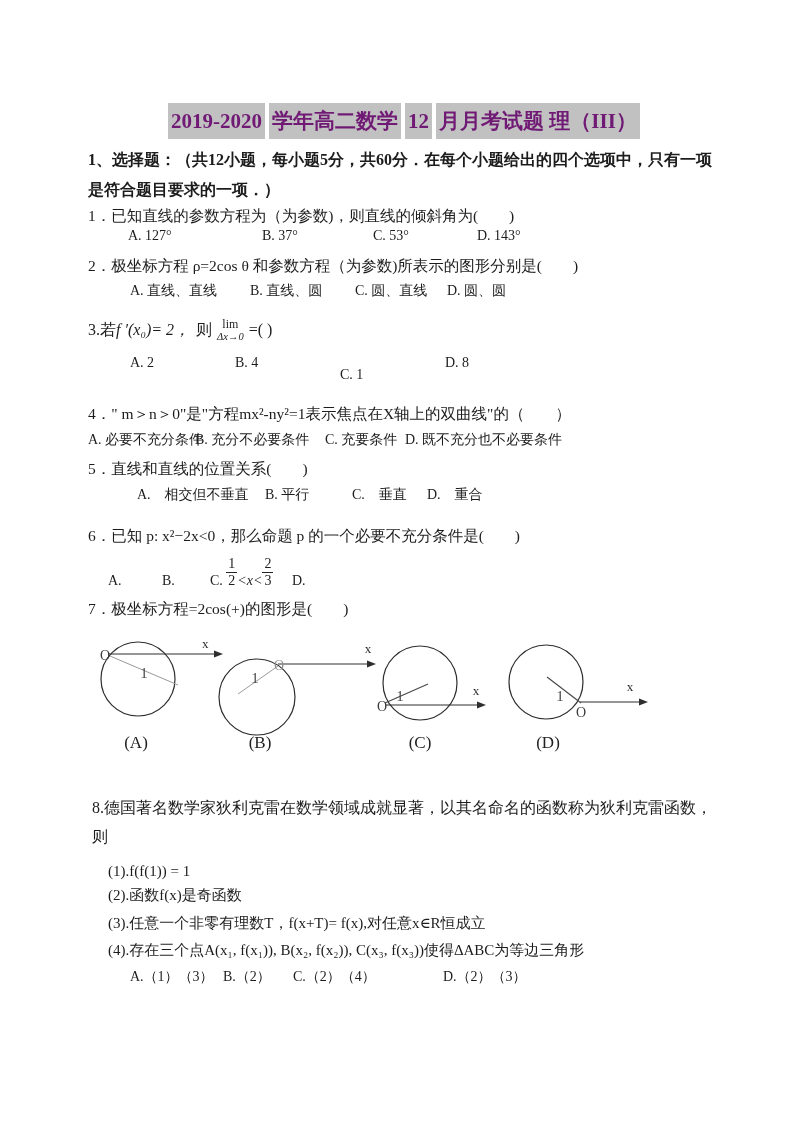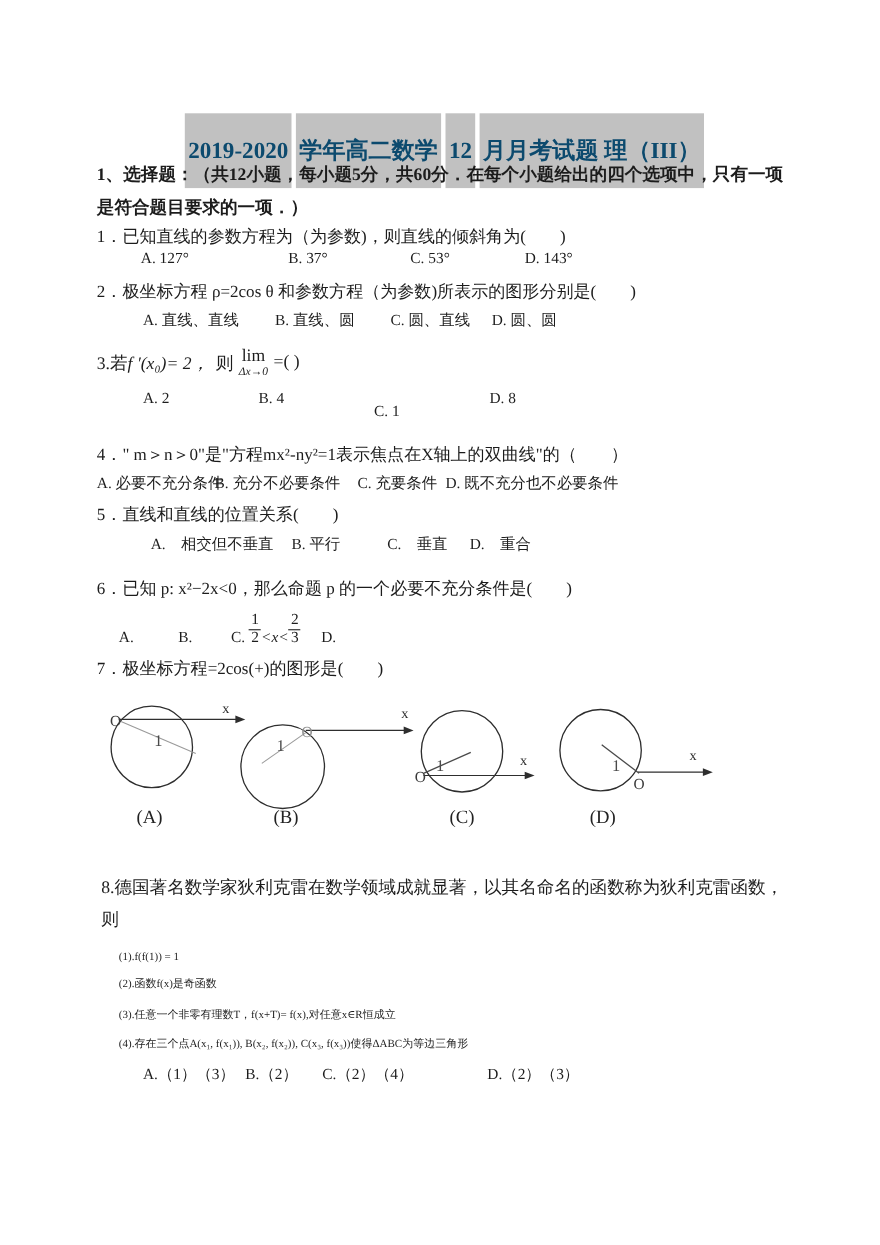--- a/index.html
+++ b/index.html
@@ -3,53 +3,53 @@
 <meta charset="utf-8">
 <style>
   html,body{margin:0;padding:0;}
   body{
     width:800px;height:1132px;overflow:hidden;background:#ffffff;
     font-family:"Liberation Serif","DejaVu Serif",serif;color:#1c1c1c;
   }
   .page{padding:103px 80px 0 88px;}
   
   .title{text-align:center;font-size:21px;font-weight:bold;line-height:34px;height:34px;white-space:nowrap;}
-  .title .seg{background:#c1c1c1;color:#0c4a6e;padding:17px 3px;margin:0 2px;display:inline-block;}
+  .title .seg{background:#c1c1c1;color:#701a75;padding:1px 3px;margin:0 2px;display:inline-block;}
   
   .intro{font-weight:bold;font-size:16px;line-height:30px;margin:8px 0 0 0;}
   
   .qline{font-size:15.5px;line-height:22px;margin:0;}
   .optrow{position:relative;height:22px;font-size:14px;}
   .optrow .opt{position:absolute;top:0;white-space:nowrap;}
   
   .q3row{display:flex;align-items:center;height:48px;font-size:16px;margin-top:2px;}
   .mvar{font-style:italic;}
   .lim{display:inline-flex;flex-direction:column;align-items:center;line-height:1;margin:0 5px;}
-  .lim .l1{font-size:16px;}
+  .lim .l1{font-size:12px;}
   .lim .l2{font-size:10.5px;margin-top:2px;font-style:italic;}
   .frac{display:inline-block;text-align:center;vertical-align:middle;margin:0 4px;}
   .frac .num{display:block;padding:0 4px 1px;border-bottom:1.2px solid #222;font-style:italic;}
   .frac .den{display:block;padding-top:1px;font-style:italic;}
   
   .q6row{position:relative;height:42px;font-size:14px;margin-top:6px;}
   .q6row .opt{position:absolute;bottom:6px;white-space:nowrap;}
   .sfrac{display:inline-block;text-align:center;font-size:14px;}
   .sfrac .num{display:block;border-bottom:1px solid #222;padding:0 2px;}
   .sfrac .den{display:block;}
   
   .diagrams{position:relative;height:140px;margin-top:7px;}
   .diag{position:absolute;top:0;}
   .svgO{font-size:14px;fill:#3a3a3a;}
   .svgOgray{font-size:14px;fill:#8f8f8f;}
   .svgX{font-size:13px;fill:#2e2e2e;}
   .svg1{font-size:15px;fill:#4a4a4a;}
   .svgCap{font-size:17px;fill:#222;}
   
   .q8line{font-size:16px;line-height:29px;margin:4px;}
-  .q8item{font-size:10px;line-height:24px;margin:0;padding-left:20px;}
+  .q8item{font-size:15px;line-height:24px;margin:0;padding-left:20px;}
 </style>
 </head>
 <body>
 
 <div class="page">
 
   <div class="title">
     <span class="seg">2019-2020</span><span class="seg">学年高二数学</span><span class="seg">12</span><span class="seg">月月考试题 理（III）</span>
   </div>
 

